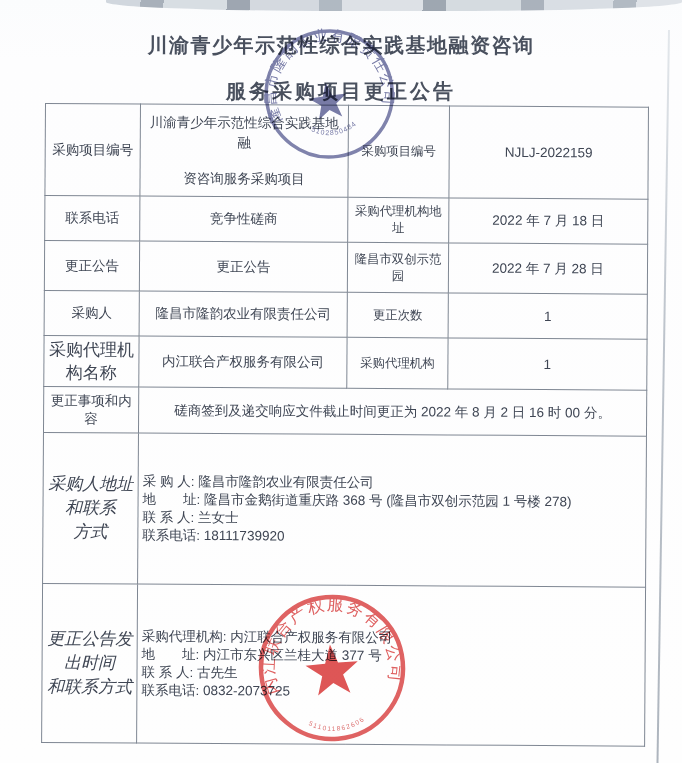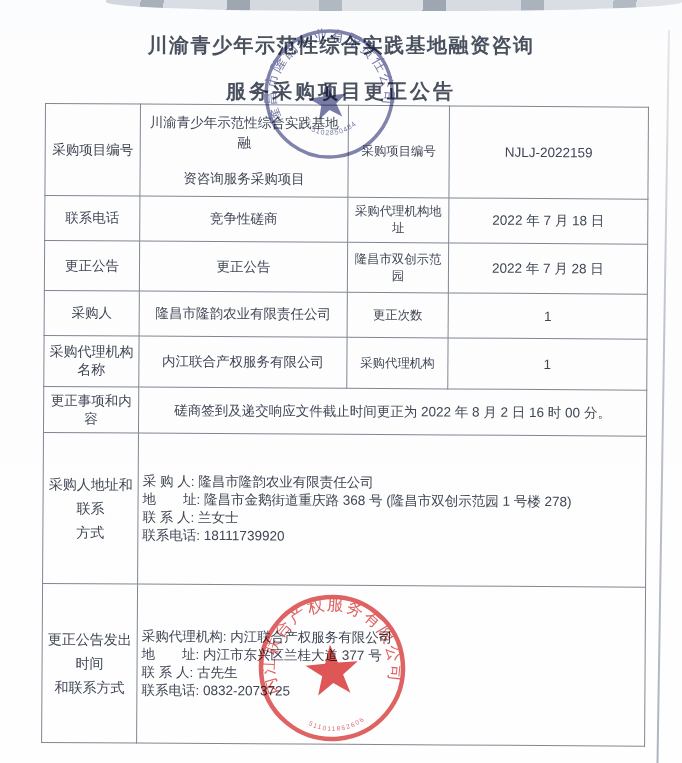--- a/index.html
+++ b/index.html
@@ -36,27 +36,27 @@
     transform:rotate(0.35deg);transform-origin:top left;
     color:#3f4654;font-size:13.5px;
   }
   table.doc td{
     border:1px solid #7f8793;
     vertical-align:middle;text-align:center;
     padding:2px 4px;
   }
   col.c1{width:95px}col.c2{width:208px}col.c3{width:101px}col.c4{width:199px}
   td.c3cell{font-size:12.4px;letter-spacing:0;padding:2px 0;margin-top:44px;}
-  td.tight{font-size:14px;padding:2px 1px;}
+  td.tight{font-size:17px;padding:2px 1px;}
   td.leftcell{text-align:left;padding-left:8px;}
   .twoLine div{line-height:20px;}
   .vLines{display:flex;flex-direction:column;justify-content:space-around;height:100%;}
   .vLines div{line-height:18px;text-align:left;white-space:nowrap;}
   td.contact{padding:6px 4px 6px 8px;}
-  .lblWrap div{line-height:24px;}
+  .lblWrap div{line-height:24px;font-style:italic;}
 
   
   .seal{position:absolute;mix-blend-mode:multiply;}
   .seal-top{left:259px;top:22px;width:140px;height:140px;transform:rotate(-8deg);opacity:.92;}
   .seal-bottom{left:252px;top:588px;width:160px;height:160px;transform:rotate(-5deg);opacity:.9;}
 </style>
 </head>
 <body>
 
 <div class="page">

